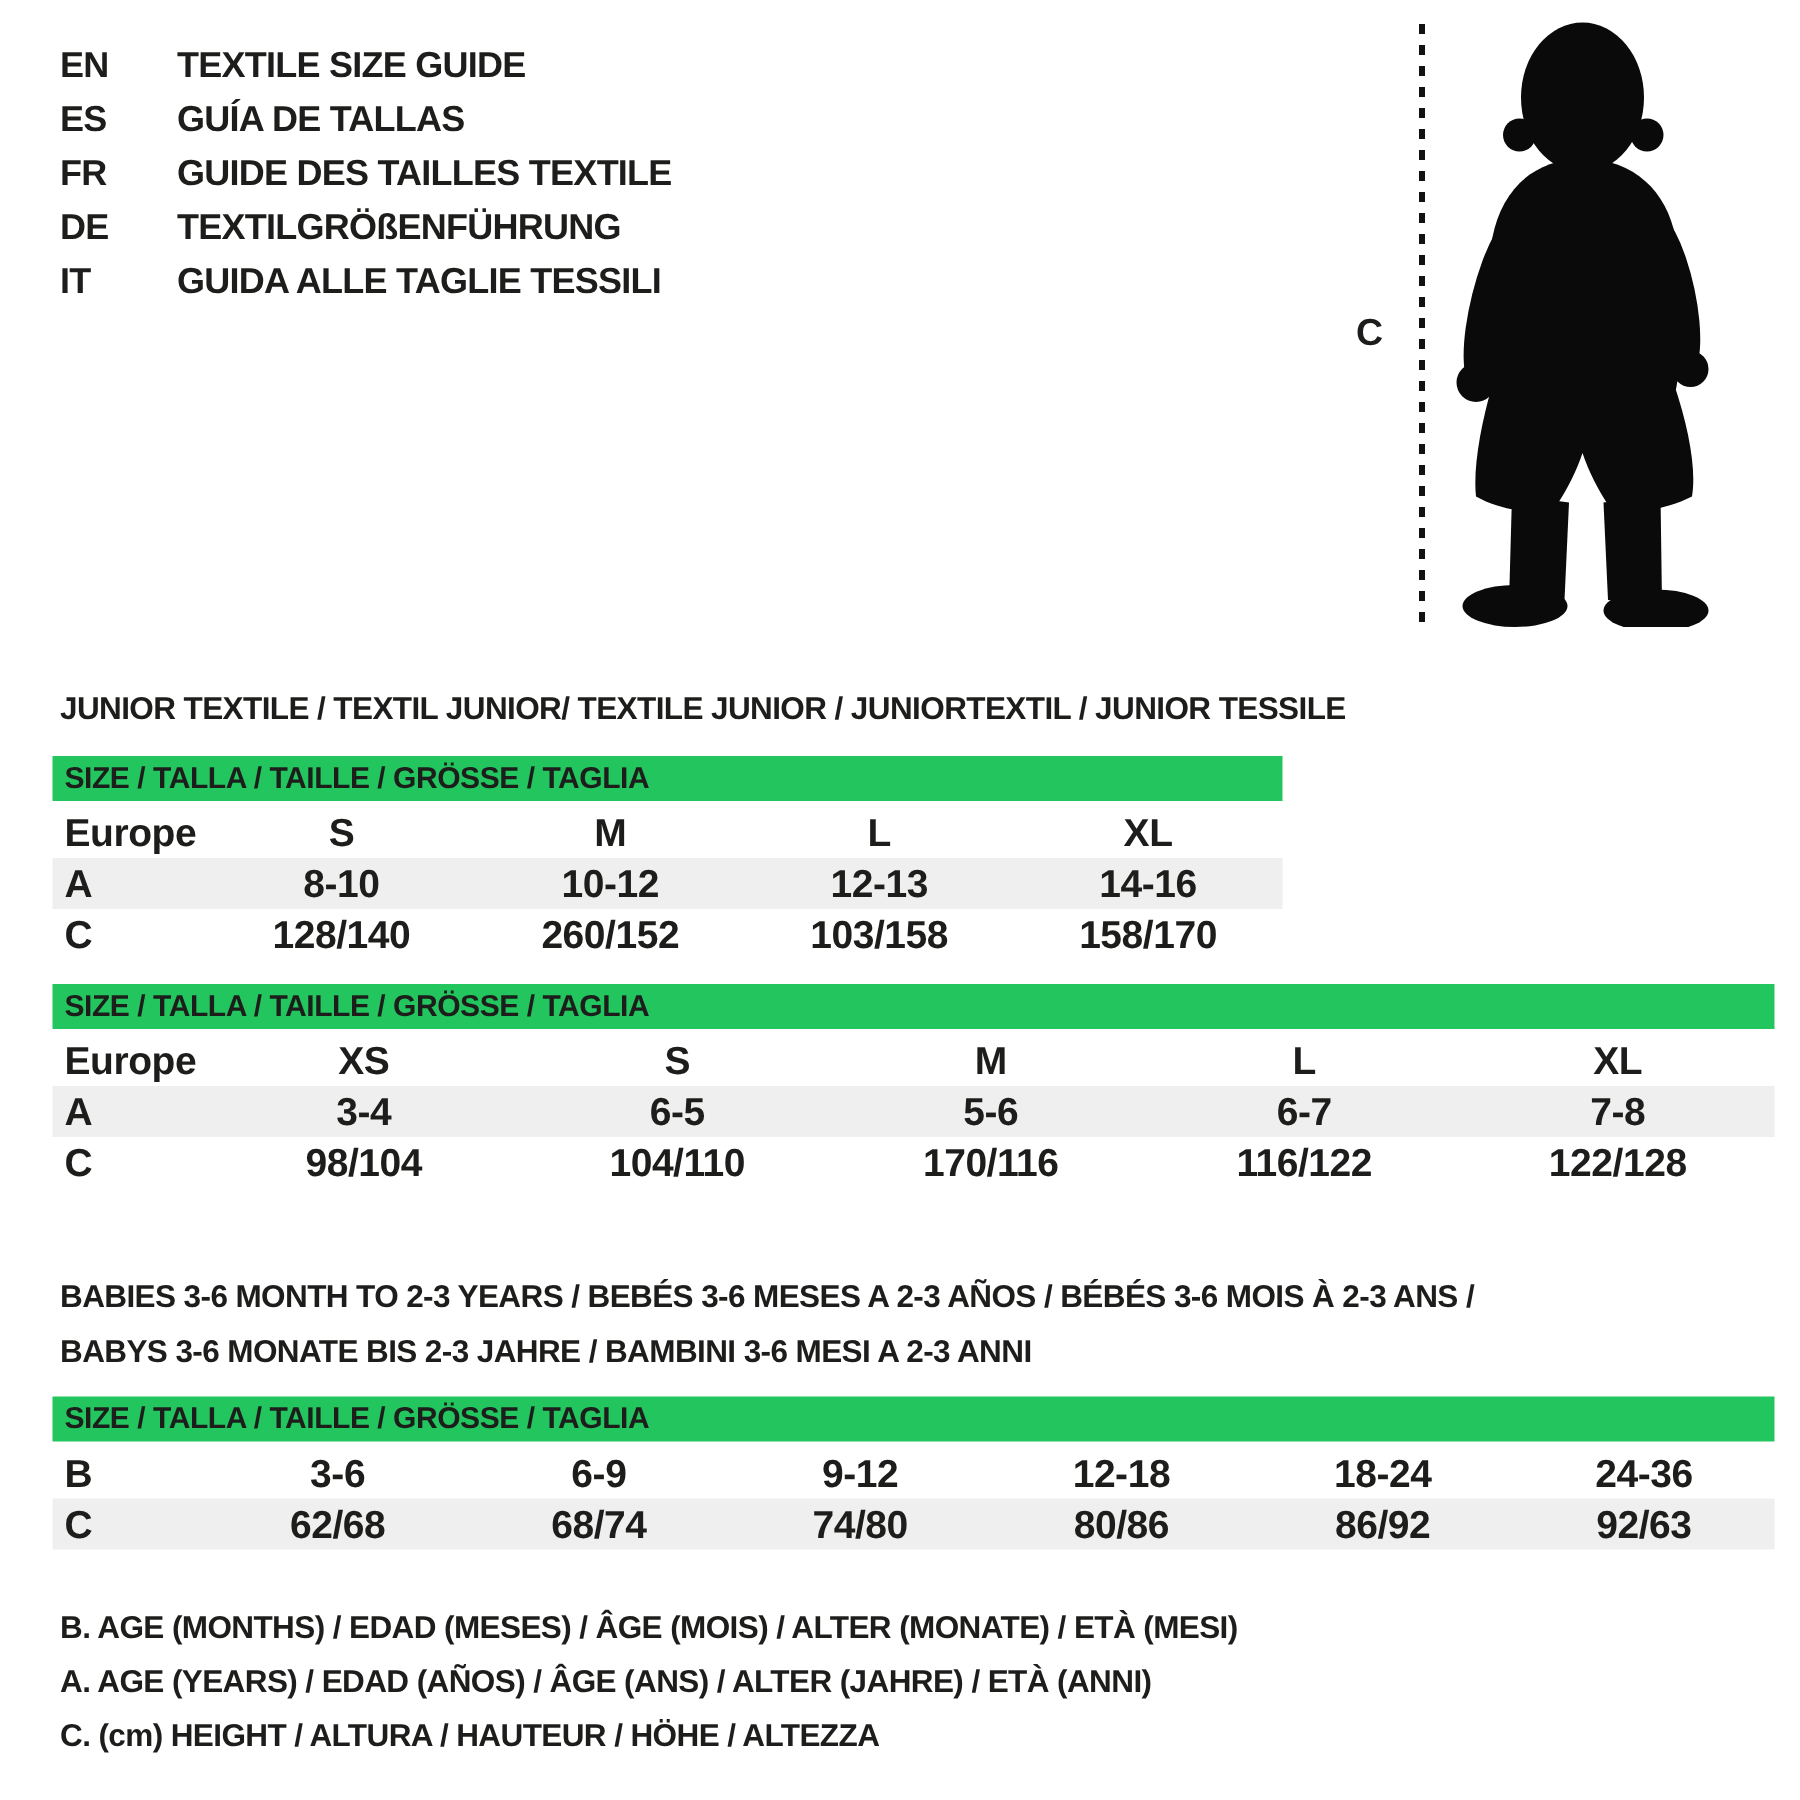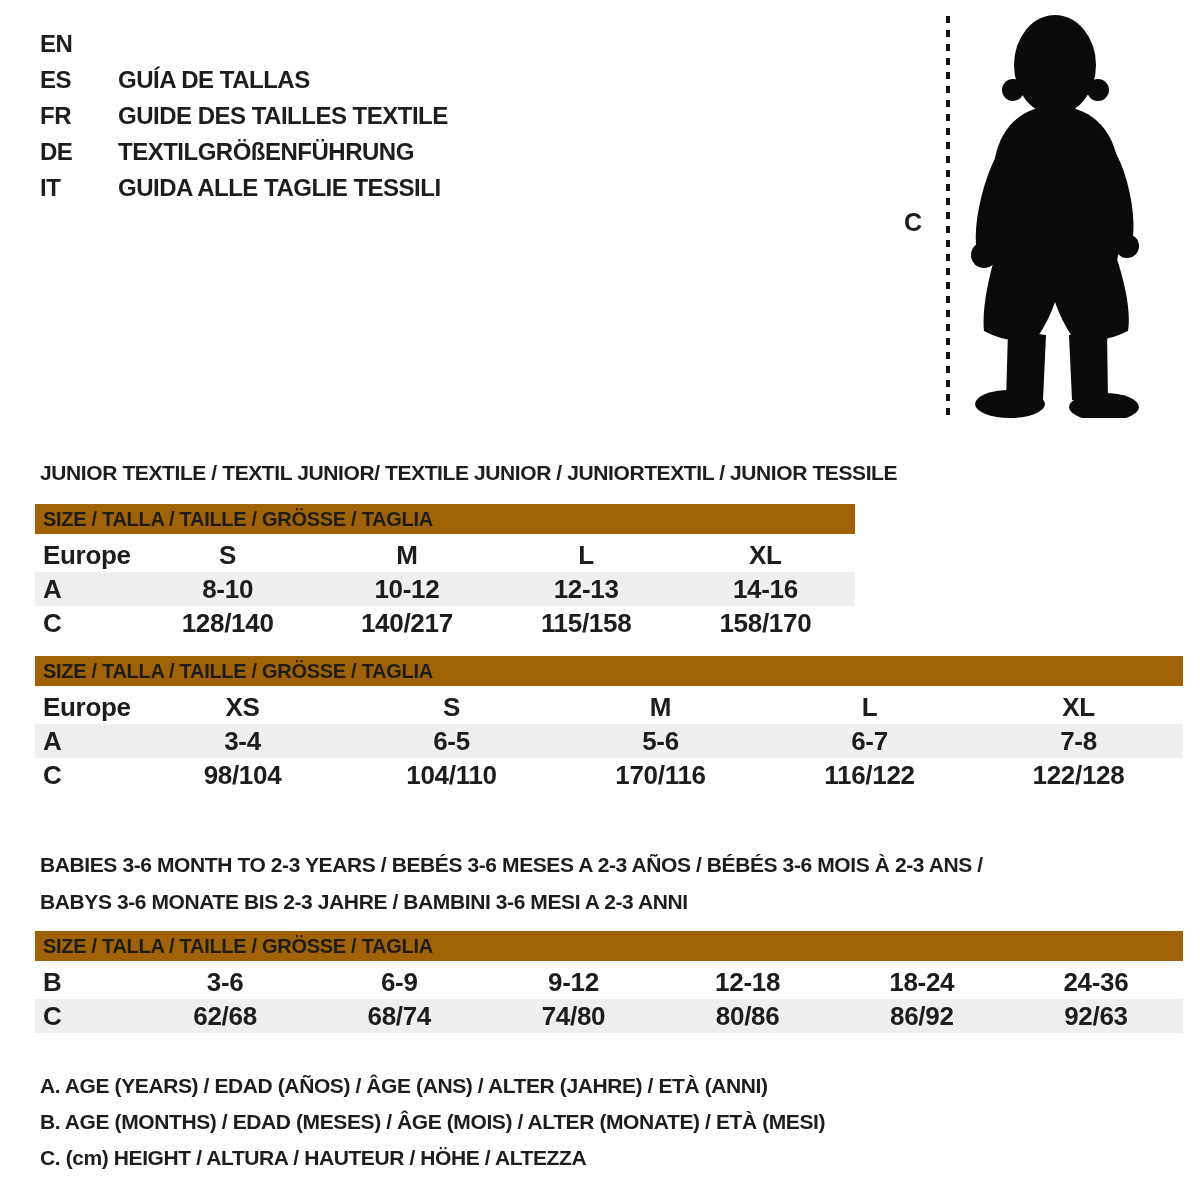--- a/index.html
+++ b/index.html
@@ -35,21 +35,21 @@
   .section-title{
     font-size:21px;font-weight:700;line-height:30px;
     padding-left:5px;letter-spacing:-0.4px;white-space:nowrap;
   }
   .section-3 .section-title{line-height:37px;}
   .size-table{margin-top:16px;}
   .section-3 .size-table{margin-top:11px;}
 
   .table-header{
     height:30px;line-height:30px;
-    background:#a16207;
+    background:#22c55e;
     font-size:20px;font-weight:700;letter-spacing:-0.3px;
     padding-left:8px;
   }
   .table-rows{margin-top:4px;}
   .t-row{display:flex;height:34px;align-items:center;font-size:26px;font-weight:700;letter-spacing:-0.3px;}
   .t-row.shaded{background:#f0efef;}
   .t-label{width:95px;padding-left:8px;flex:none;}
   .t-cell{flex:1;text-align:center;}
 
   
@@ -57,20 +57,21 @@
   .legend-line{height:36px;display:flex;align-items:center;font-size:21px;font-weight:700;letter-spacing:-0.4px;white-space:nowrap;}
 </style>
 </head>
 <body>
 
 <div class="page">
 
   <div class="lang-list">
       <div class="lang-row">
         <div class="lang-code">EN</div>
+        <div class="lang-label">TEXTILE SIZE GUIDE</div>
       </div>
       <div class="lang-row">
         <div class="lang-code">ES</div>
         <div class="lang-label">GUÍA DE TALLAS</div>
       </div>
       <div class="lang-row">
         <div class="lang-code">FR</div>
         <div class="lang-label">GUIDE DES TAILLES TEXTILE</div>
       </div>
       <div class="lang-row">
@@ -127,22 +128,22 @@
           <div class="t-row shaded">
             <div class="t-label">A</div>
             <div class="t-cell">8-10</div>
             <div class="t-cell">10-12</div>
             <div class="t-cell">12-13</div>
             <div class="t-cell">14-16</div>
           </div>
           <div class="t-row">
             <div class="t-label">C</div>
             <div class="t-cell">128/140</div>
-            <div class="t-cell">140/217</div>
-            <div class="t-cell">115/158</div>
+            <div class="t-cell">260/152</div>
+            <div class="t-cell">103/158</div>
             <div class="t-cell">158/170</div>
           </div>
         </div>
       </div>
     </div>
   <div class="section section-2">
       <div class="size-table">
         <div class="table-header">SIZE / TALLA / TAILLE / GRÖSSE / TAGLIA</div>
         <div class="table-rows">
           <div class="t-row">
@@ -194,18 +195,18 @@
             <div class="t-cell">74/80</div>
             <div class="t-cell">80/86</div>
             <div class="t-cell">86/92</div>
             <div class="t-cell">92/63</div>
           </div>
         </div>
       </div>
     </div>
 
   <div class="legend">
+      <div class="legend-line">B. AGE (MONTHS) / EDAD (MESES) / ÂGE (MOIS) / ALTER (MONATE) / ETÀ (MESI)</div>
       <div class="legend-line">A. AGE (YEARS) / EDAD (AÑOS) / ÂGE (ANS) / ALTER (JAHRE) / ETÀ (ANNI)</div>
-      <div class="legend-line">B. AGE (MONTHS) / EDAD (MESES) / ÂGE (MOIS) / ALTER (MONATE) / ETÀ (MESI)</div>
       <div class="legend-line">C. (cm) HEIGHT / ALTURA / HAUTEUR / HÖHE / ALTEZZA</div>
     </div>
 
 </div>
 
 </body></html>

